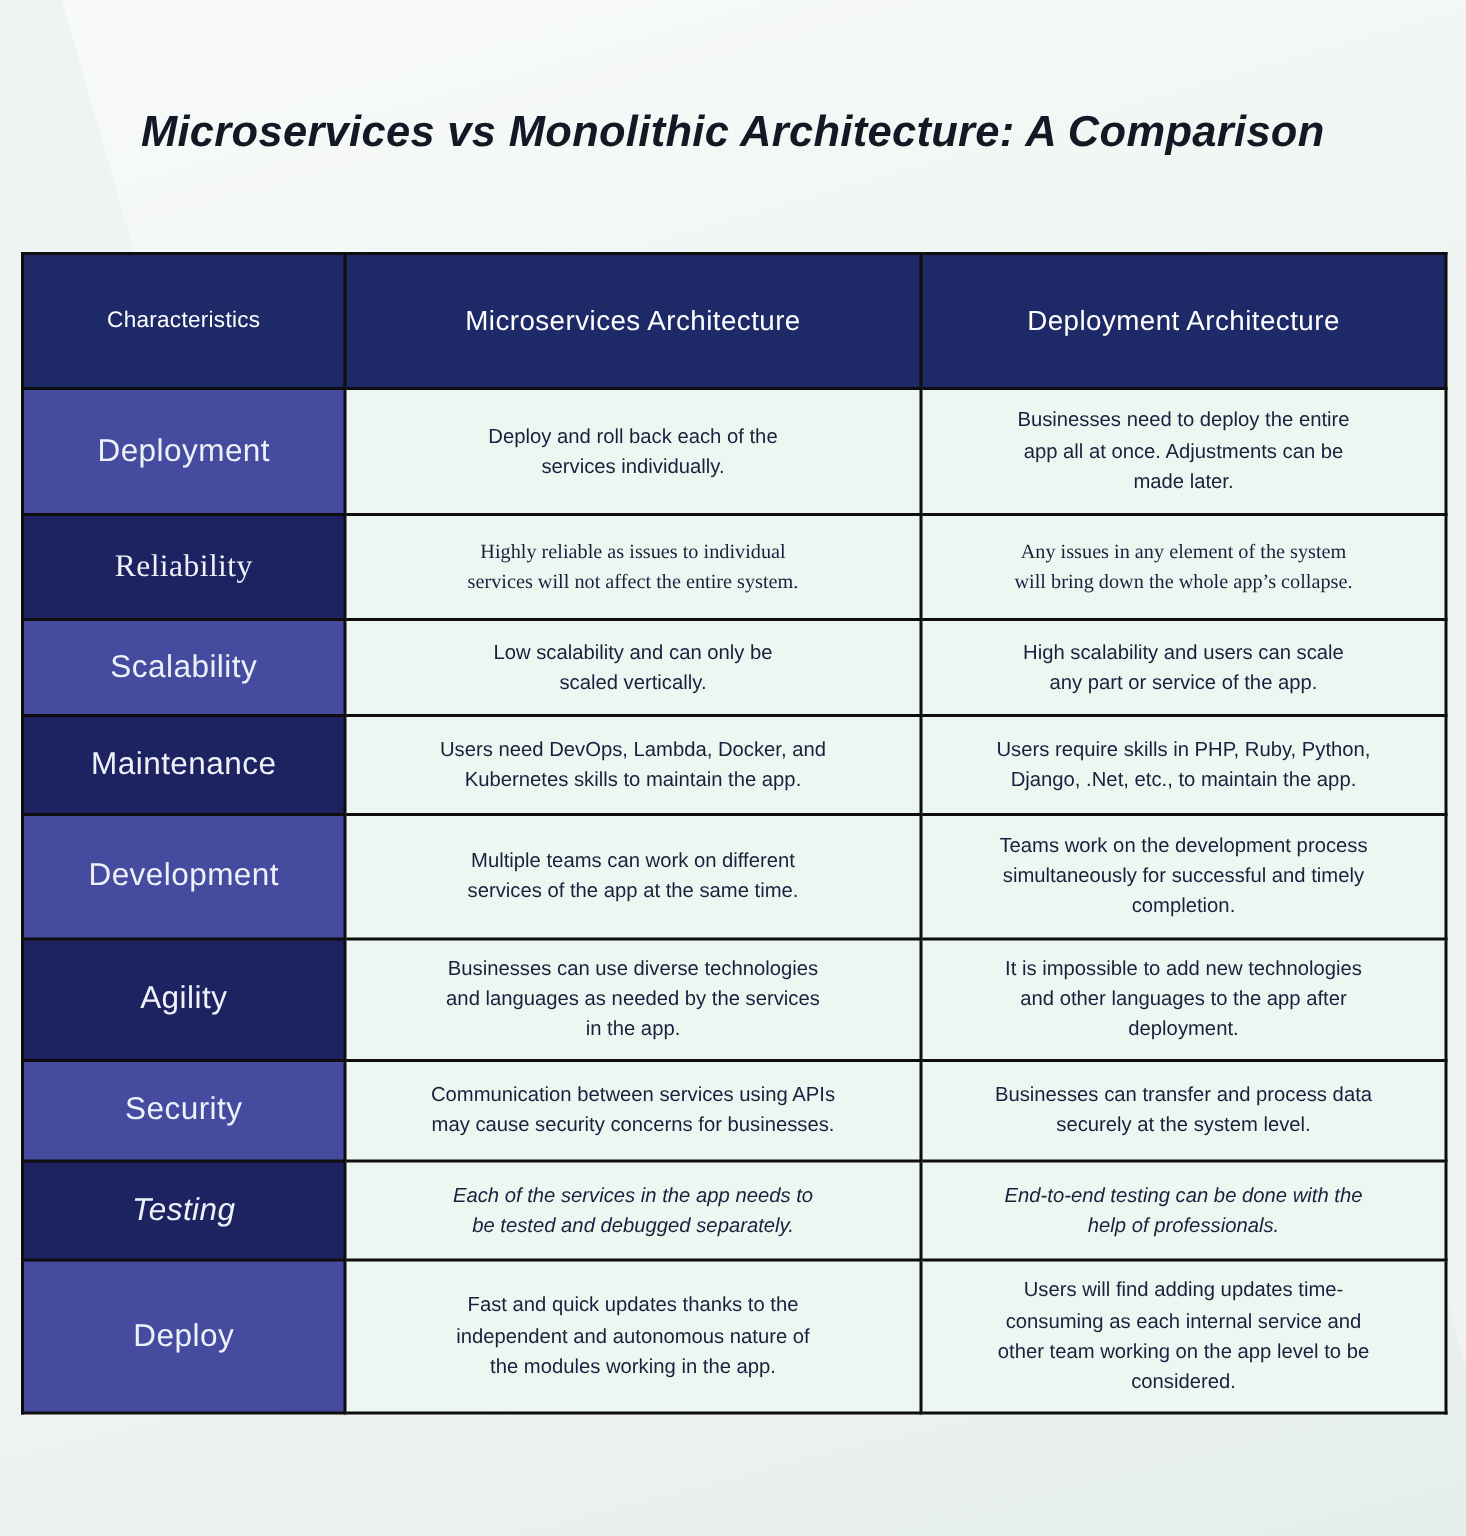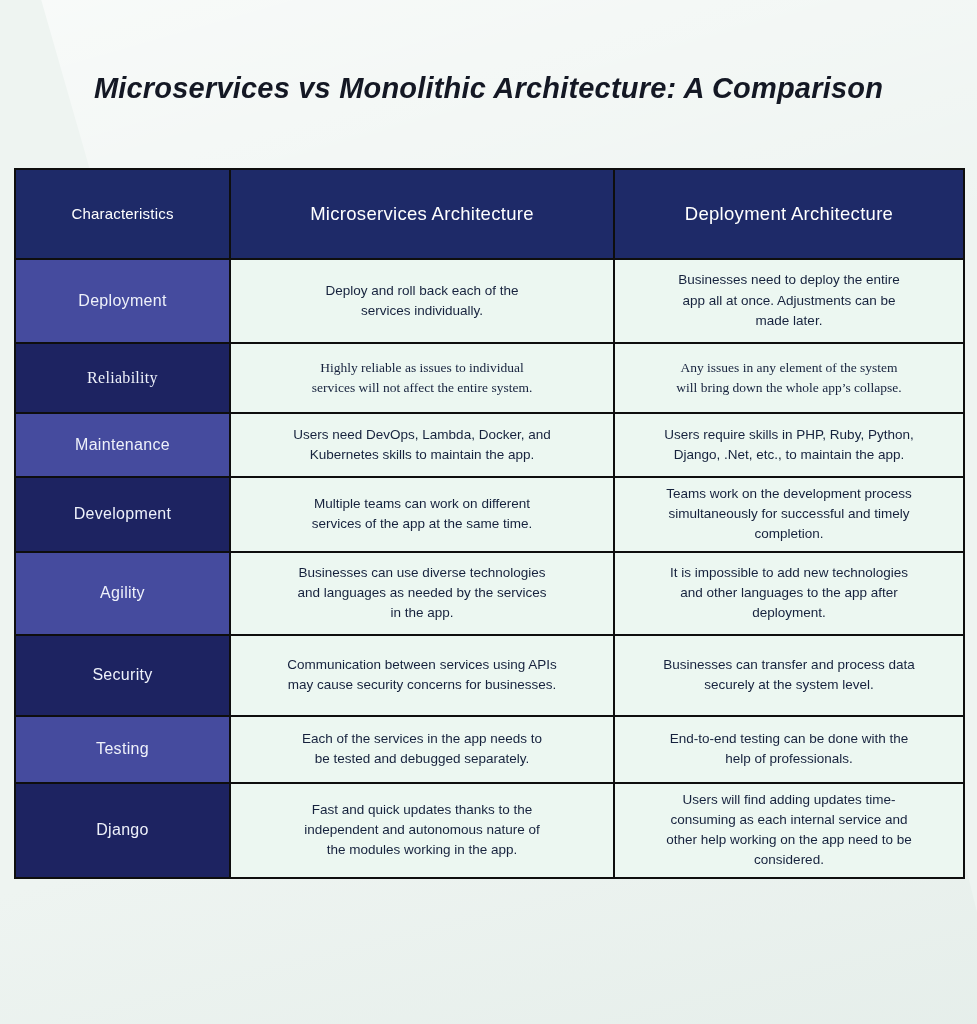--- a/index.html
+++ b/index.html
@@ -35,37 +35,37 @@
   }
   .col-label{width:215px;}
   .col-micro{width:384px;}
   .col-mono{width:350px;}
   th,td{border:2px solid var(--border);padding:4px 10px;vertical-align:middle;}
   thead tr{height:90px;}
   th{background:var(--header-bg);color:var(--header-text);font-weight:500;text-align:center;}
   th.h-char{font-size:15px;letter-spacing:.2px;}
   th.h-arch{font-size:18.5px;letter-spacing:.3px;}
   td.label{
-    color:#eef1fa;font-size:16px;font-weight:500;text-align:center;letter-spacing:.3px;
+    color:#eef1fa;font-size:21px;font-weight:500;text-align:center;letter-spacing:.3px;
   }
   tbody tr:nth-child(odd)  td.label{background:var(--label-light);}
   tbody tr:nth-child(even) td.label{background:var(--label-dark);}
   td.content{
     background:var(--cell-bg);color:var(--cell-text);
     font-size:13.5px;line-height:1.5;text-align:center;
     white-space:pre-line;padding:6px 14px;
   }
   tbody tr:nth-child(1){height:84px;}
   tbody tr:nth-child(2){height:70px;font-family:Liberation Serif, serif;}
   tbody tr:nth-child(3){height:64px;}
   tbody tr:nth-child(4){height:66px;padding-left:32px;}
   tbody tr:nth-child(5){height:83px;}
   tbody tr:nth-child(6){height:81px;}
   tbody tr:nth-child(7){height:67px;}
-  tbody tr:nth-child(8){height:54px;}
+  tbody tr:nth-child(8){height:66px;font-style:italic;}
   tbody tr:nth-child(9){height:102px;}
 </style>
 </head>
 <body>
 
 <div class="swoosh-a"></div>
 <div class="swoosh-b"></div>
 
 <h1 class="page-title">Microservices vs Monolithic Architecture: A Comparison</h1>
 
@@ -92,20 +92,27 @@
 made later.</td>
     </tr>
     <tr>
       <td class="label">Reliability</td>
       <td class="content">Highly reliable as issues to individual
 services will not affect the entire system.</td>
       <td class="content">Any issues in any element of the system
 will bring down the whole app’s collapse.</td>
     </tr>
     <tr>
+      <td class="label">Scalability</td>
+      <td class="content">Low scalability and can only be
+scaled vertically.</td>
+      <td class="content">High scalability and users can scale
+any part or service of the app.</td>
+    </tr>
+    <tr>
       <td class="label">Maintenance</td>
       <td class="content">Users need DevOps, Lambda, Docker, and
 Kubernetes skills to maintain the app.</td>
       <td class="content">Users require skills in PHP, Ruby, Python,
 Django, .Net, etc., to maintain the app.</td>
     </tr>
     <tr>
       <td class="label">Development</td>
       <td class="content">Multiple teams can work on different
 services of the app at the same time.</td>
@@ -130,23 +137,23 @@
 securely at the system level.</td>
     </tr>
     <tr>
       <td class="label">Testing</td>
       <td class="content">Each of the services in the app needs to
 be tested and debugged separately.</td>
       <td class="content">End-to-end testing can be done with the
 help of professionals.</td>
     </tr>
     <tr>
-      <td class="label">Django</td>
+      <td class="label">Deploy</td>
       <td class="content">Fast and quick updates thanks to the
 independent and autonomous nature of
 the modules working in the app.</td>
       <td class="content">Users will find adding updates time-
 consuming as each internal service and
-other help working on the app need to be
+other team working on the app level to be
 considered.</td>
     </tr>
   </tbody>
 </table>
 
 </body></html>

